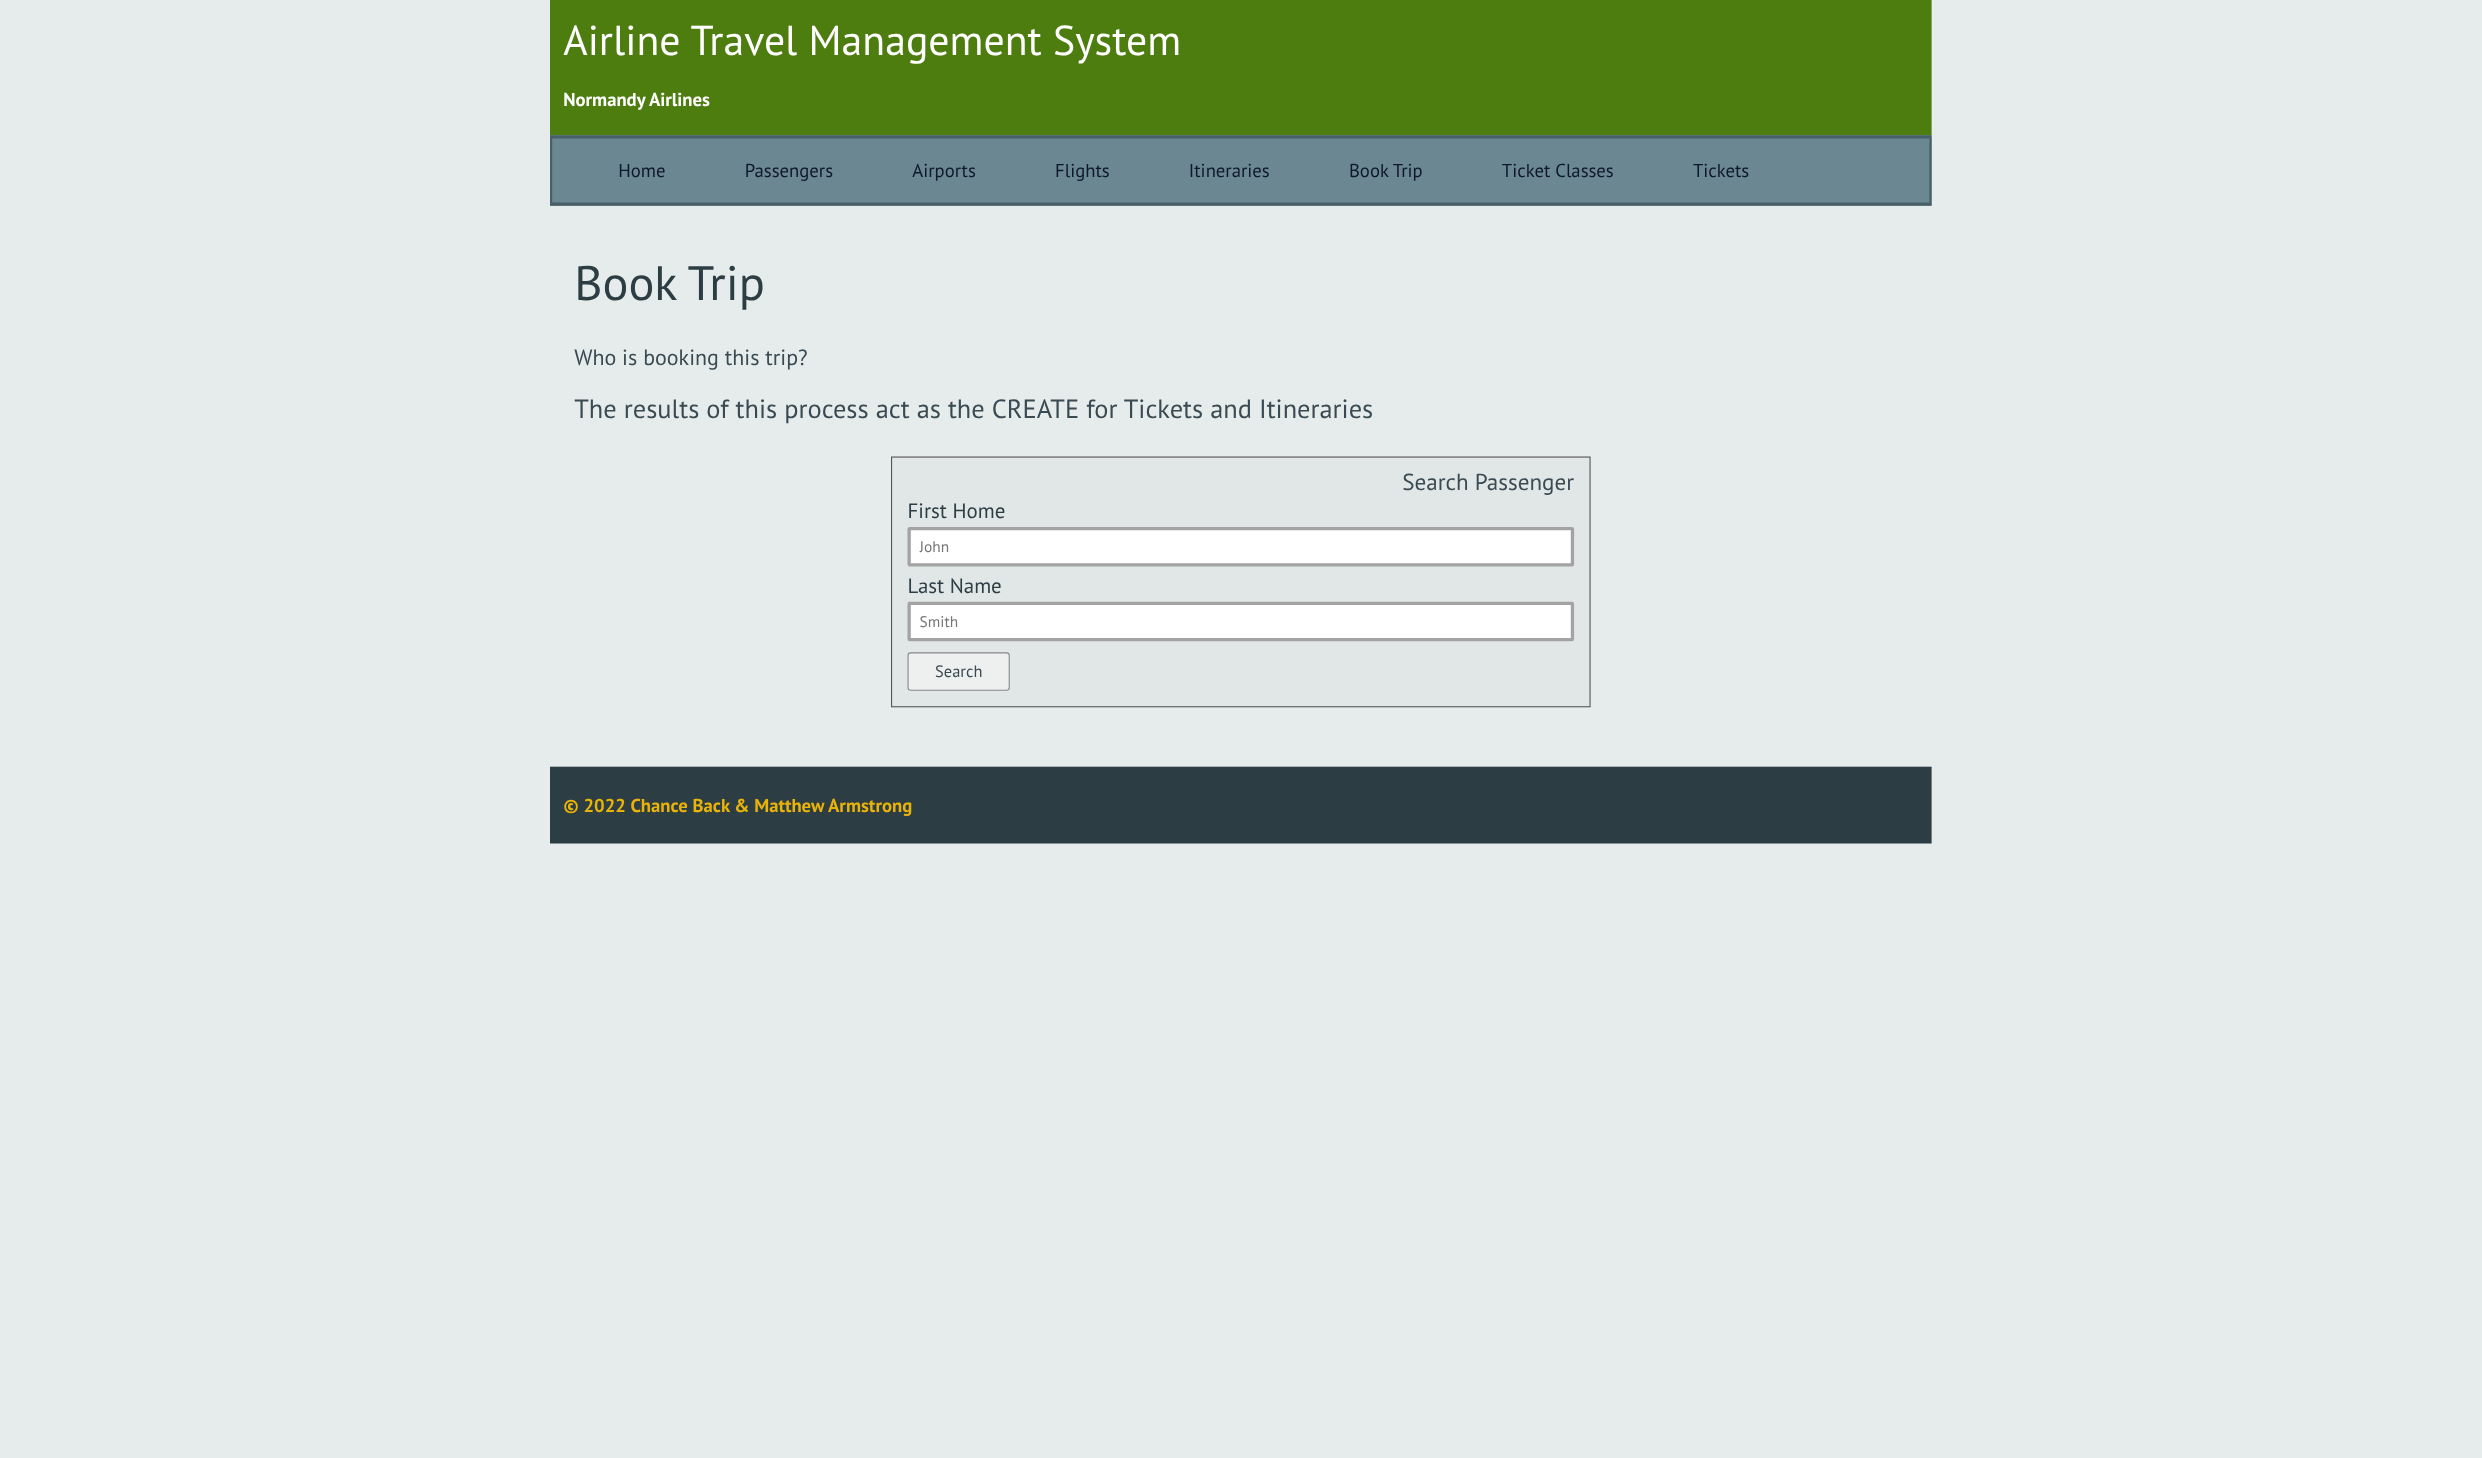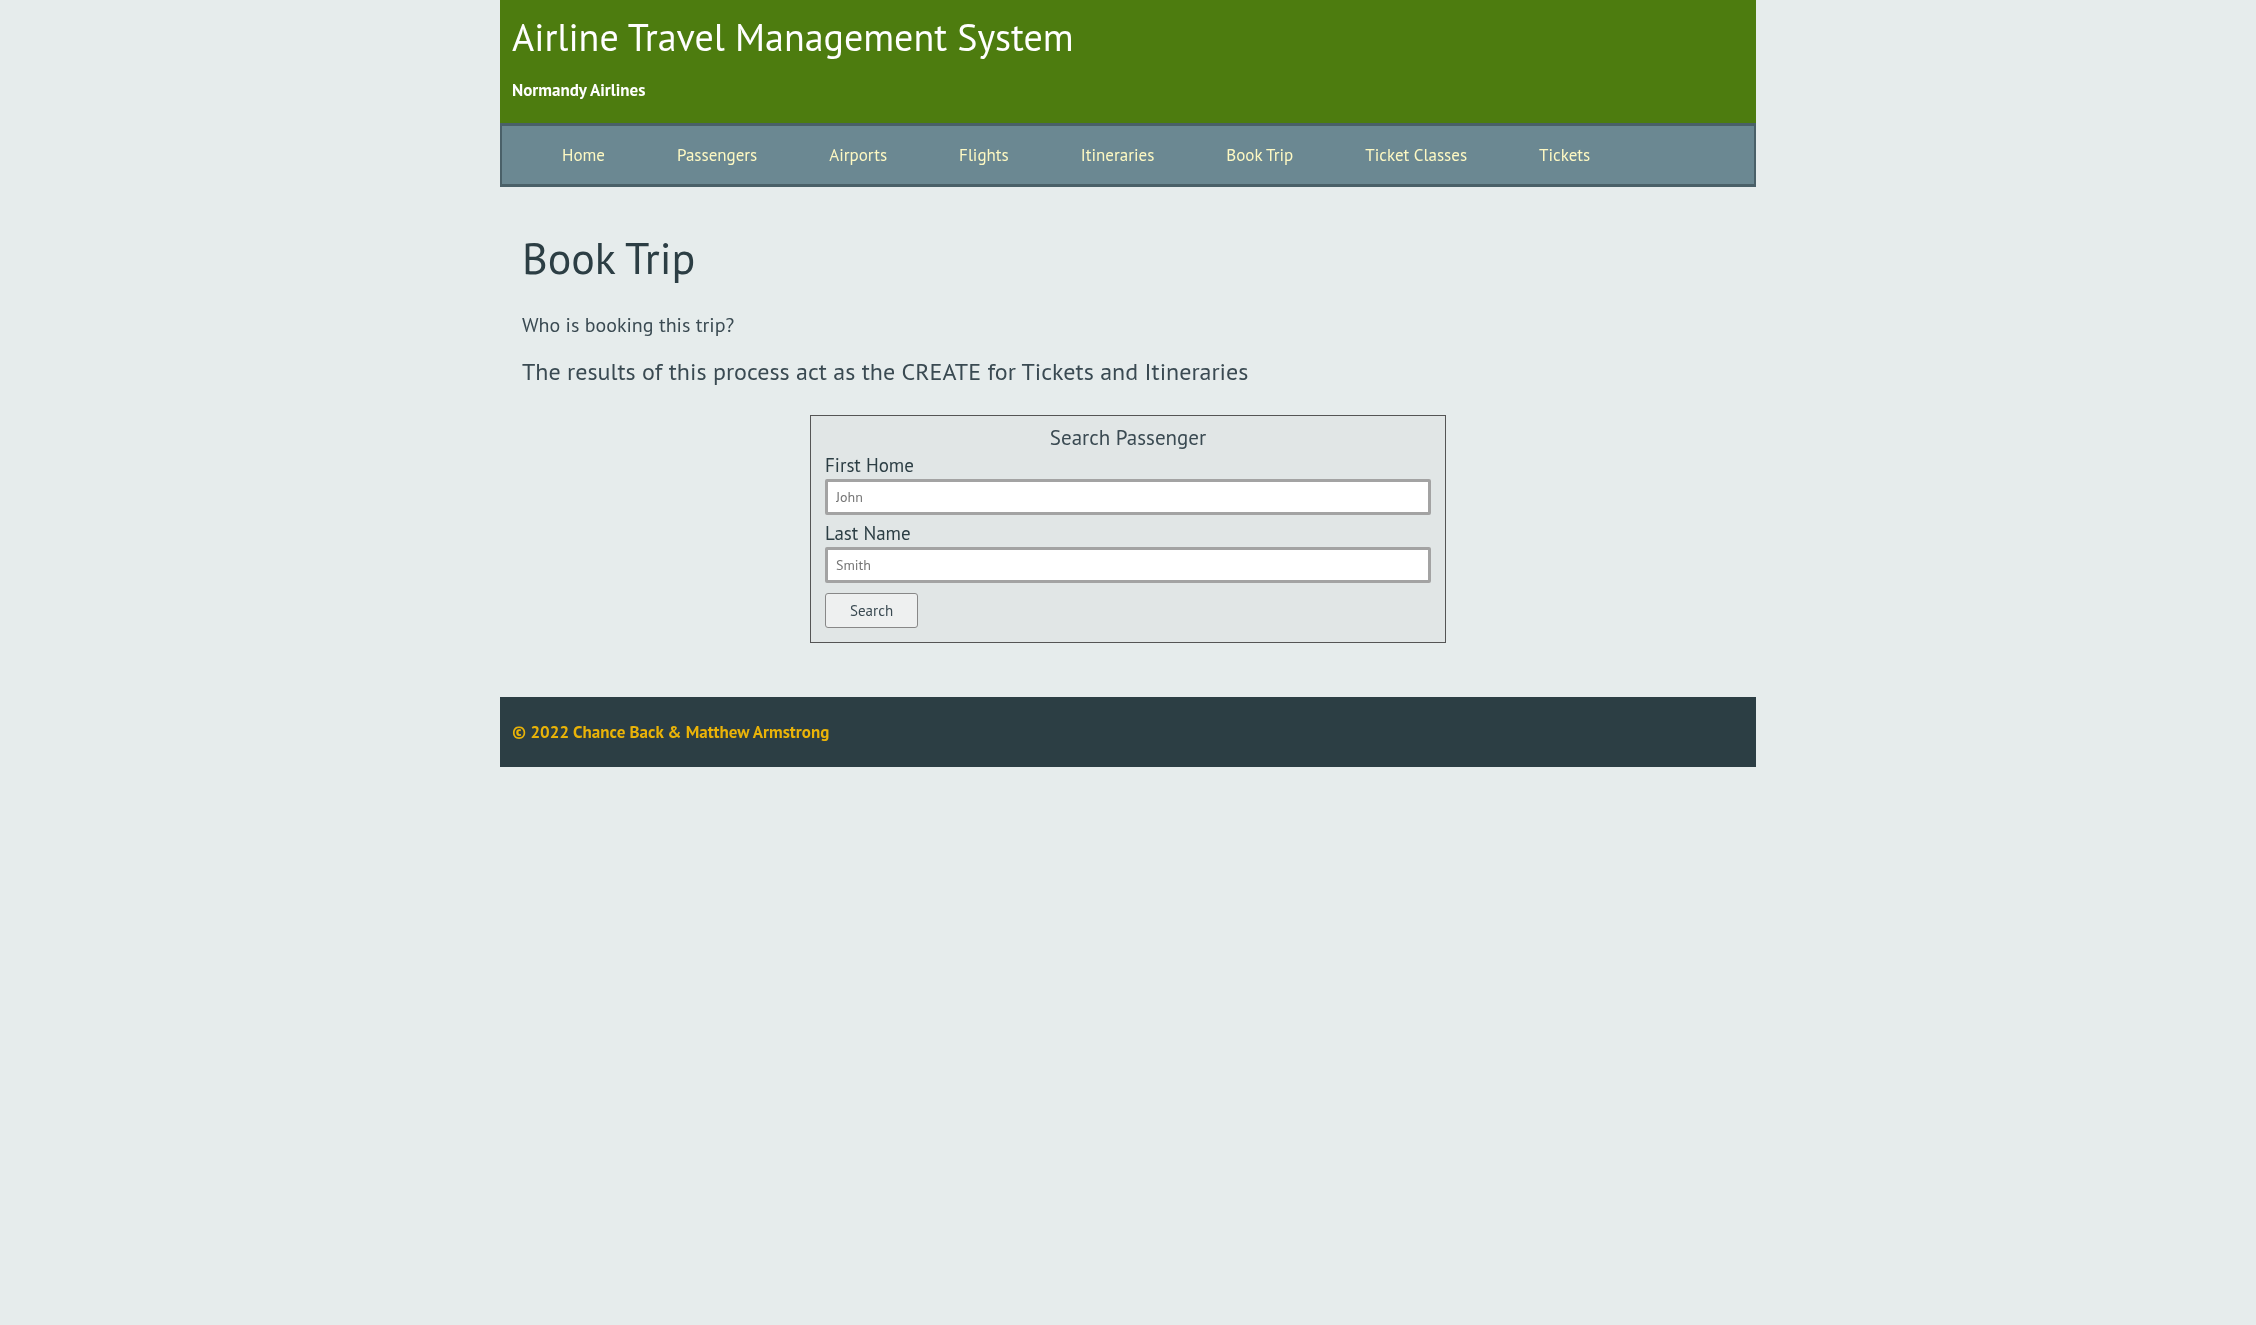--- a/index.html
+++ b/index.html
@@ -33,21 +33,21 @@
     .nav {
       background-color: #6b8892;
       border-top: 3px solid #4a6068;
       border-bottom: 3px solid #4a6068;
       border-left: 2px solid #4a6068;
       border-right: 2px solid #4a6068;
       display: flex;
       padding: 0 24px;
     }
     .nav-item {
-      color: #fef9c3;
+      color: #0f172a;
       font-size: 17px;
       padding: 18px 36px;
       cursor: pointer;
       text-decoration: none;
     }
     .main {
       padding: 42px 22px 32px 22px;
     }
     .page-title {
       font-size: 44px;
@@ -66,21 +66,21 @@
       margin-bottom: 28px;
     }
     .search-box {
       width: 636px;
       margin: 0 auto;
       border: 1px solid #555;
       background-color: #e1e6e6;
       padding: 8px 14px 14px 14px;
     }
     .search-box-title {
-      text-align: center;
+      text-align: right;
       font-size: 21px;
       color: #3a4a52;
       margin-bottom: 2px;
     }
     .form-label {
       font-size: 19px;
       color: #2c3e44;
       margin-bottom: 2px;
       display: block;
     }

